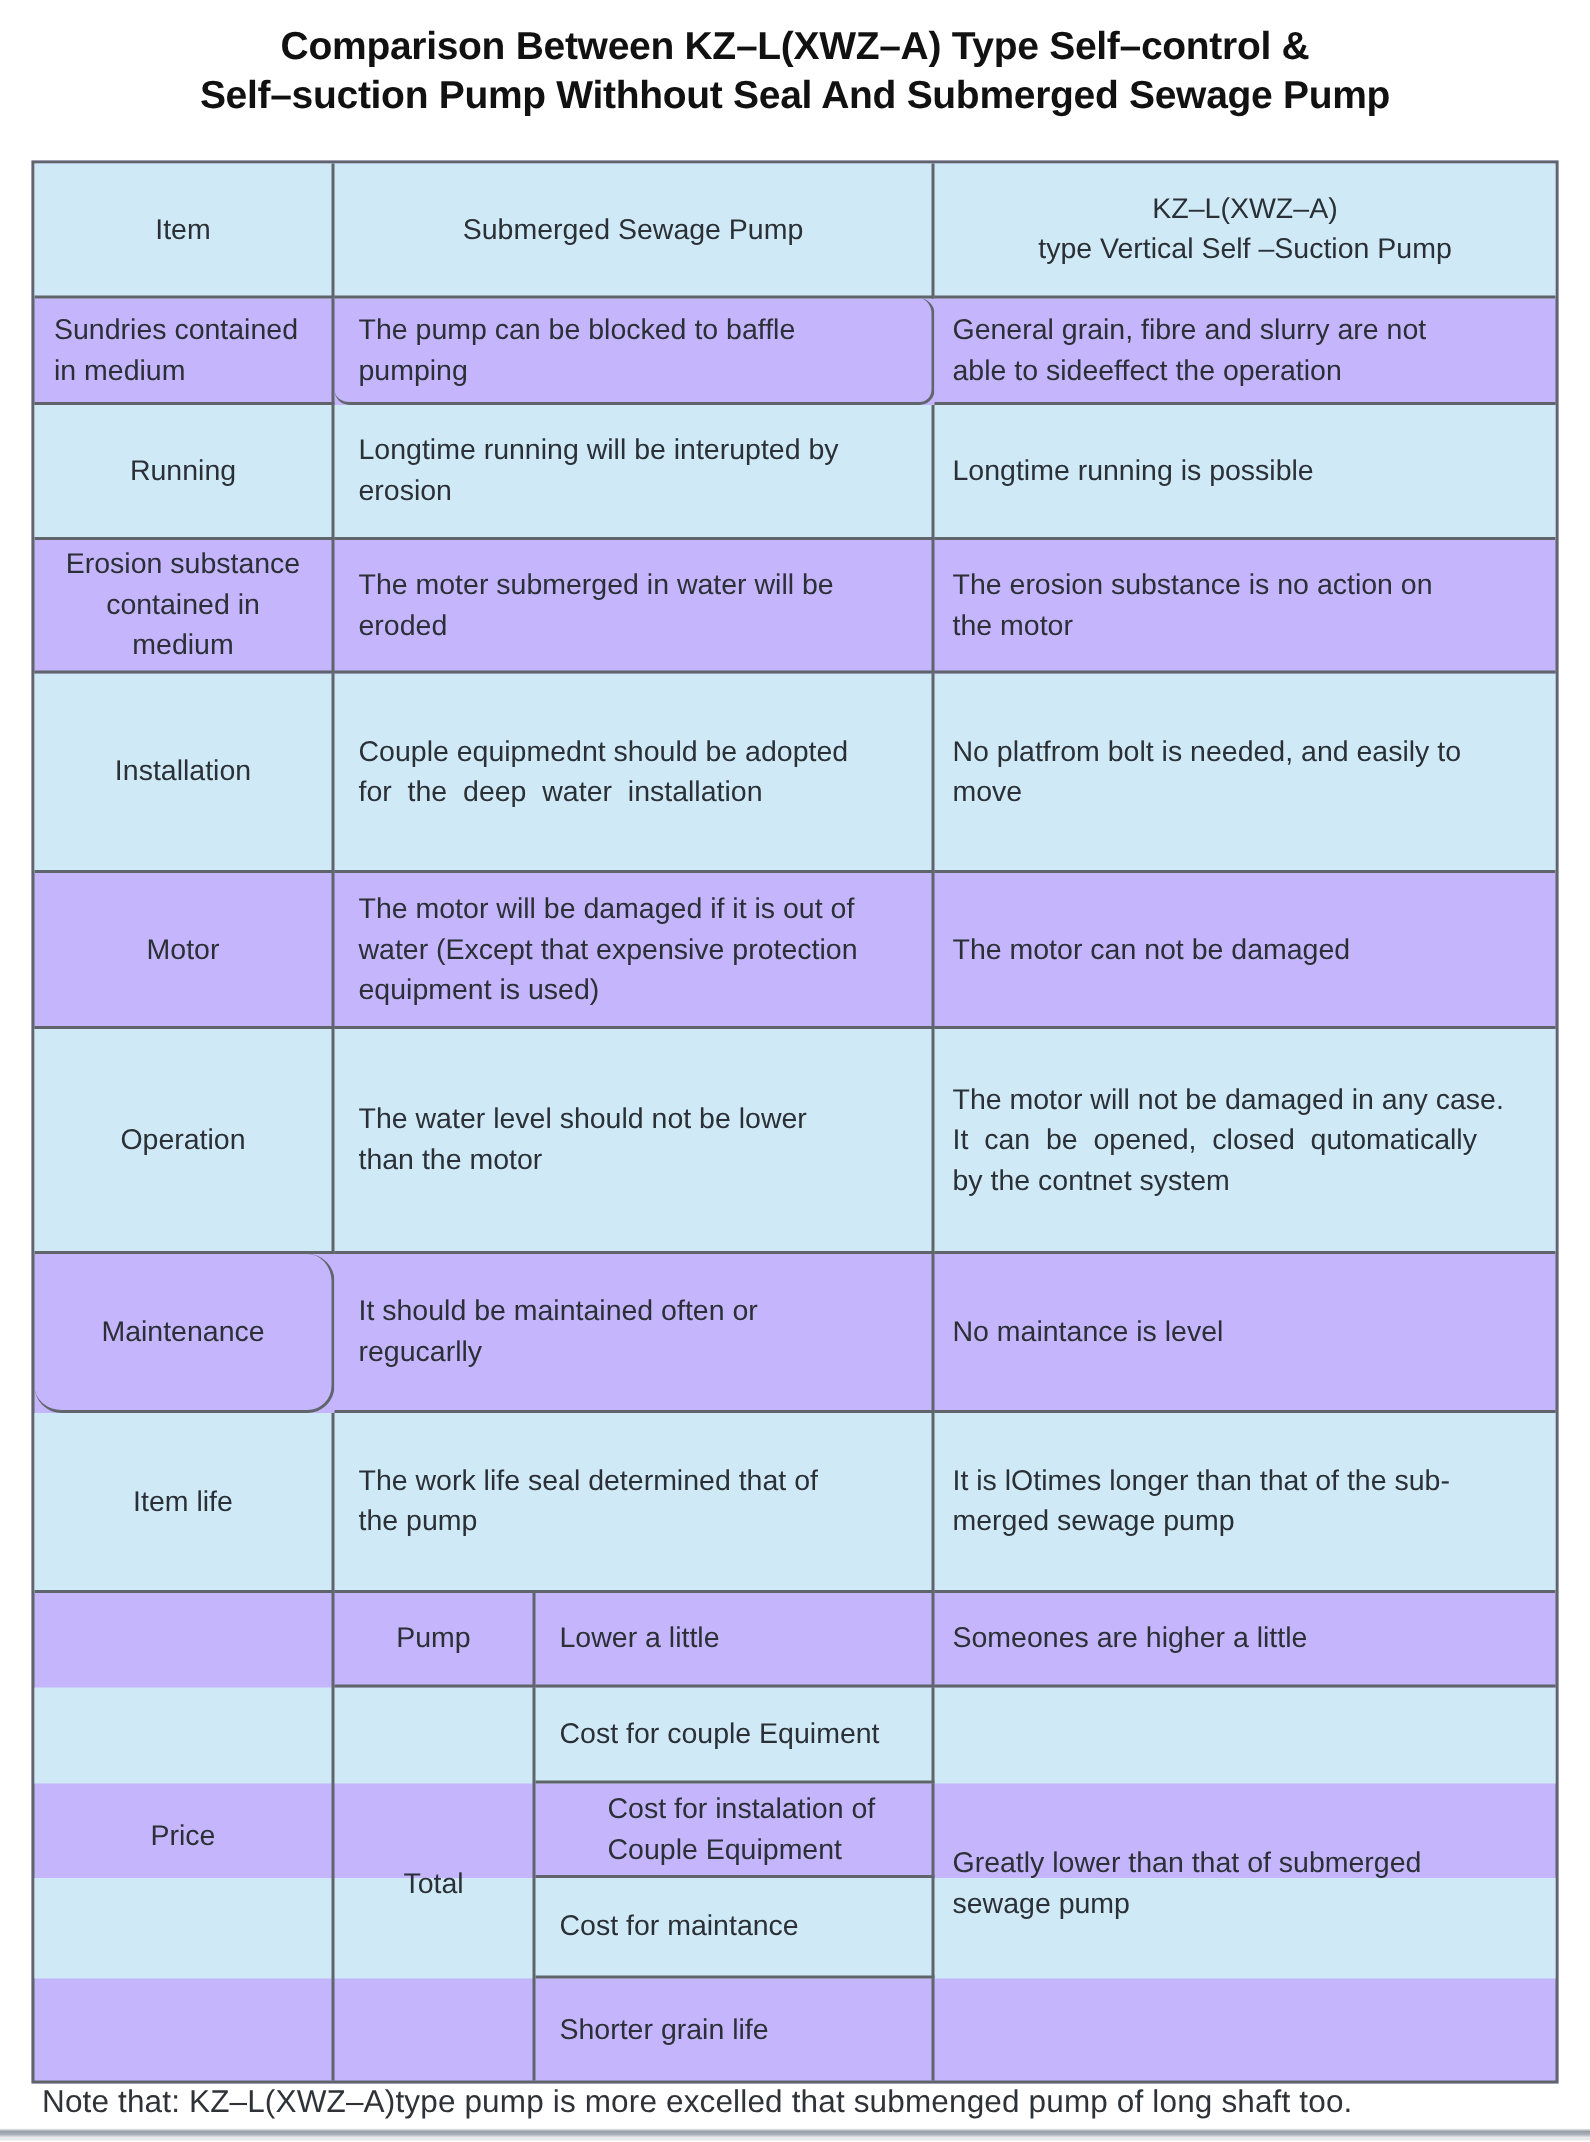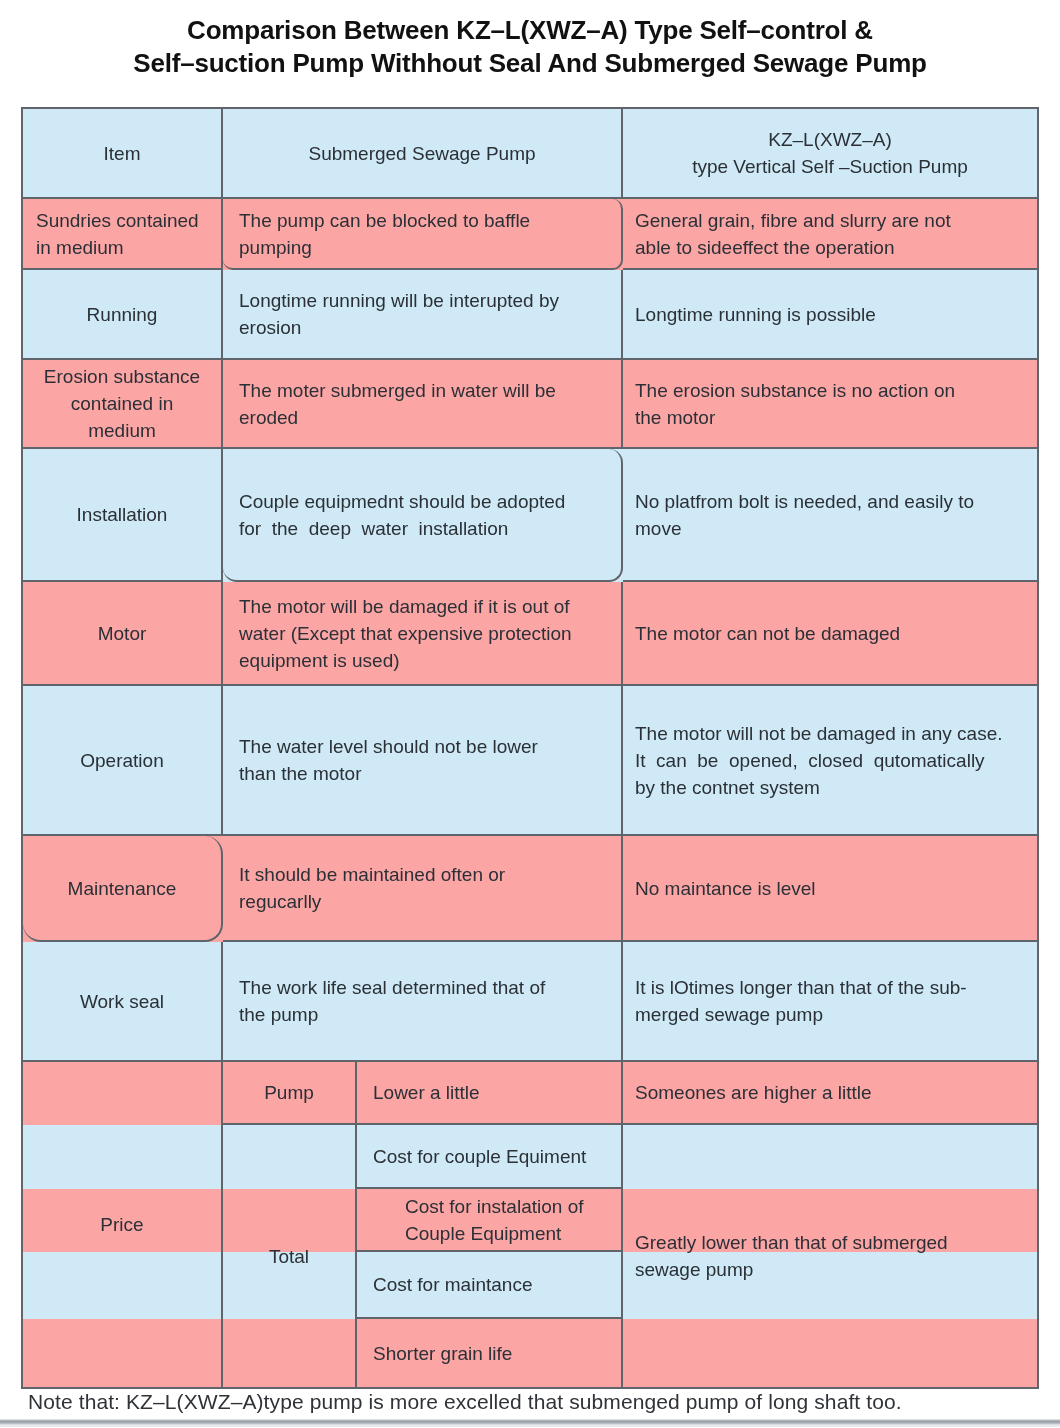--- a/index.html
+++ b/index.html
@@ -27,21 +27,21 @@
     letter-spacing: -0.2px;
   }
   .comparison-table {
     position: absolute;
     left: 21px; top: 107px;
     width: 1018px;
     border: 2px solid var(--border);
     display: grid;
     grid-template-columns: 200px 134px 266px 1fr;
     grid-template-rows: 90px 71px 90px 89px 133px 104px 150px 106px 120px 63px 64px 63px 67px 68px;
-    background: #fca5a5;
+    background: #c4b5fd;
   }
   .stripe {
     grid-column: 1 / -1;
     background: var(--stripe);
     z-index: 0;
   }
   .cell {
     position: relative;
     z-index: 1;
     display: flex;
@@ -114,21 +114,21 @@
 
   <div class="cell center" style="grid-area: 4 / 1 / 5 / 2;">Erosion substance
 contained in
 medium</div>
   <div class="cell" style="grid-area: 4 / 2 / 5 / 4;">The moter submerged in water will be
 eroded</div>
   <div class="cell col4 no-br" style="grid-area: 4 / 4 / 5 / 5;">The erosion substance is no action on
 the motor</div>
 
   <div class="cell center" style="grid-area: 5 / 1 / 6 / 2;">Installation</div>
-  <div class="cell" style="grid-area: 5 / 2 / 6 / 4; border-radius: 14px;">Couple equipmednt should be adopted
+  <div class="cell" style="grid-area: 5 / 2 / 6 / 4;">Couple equipmednt should be adopted
 for  the  deep  water  installation</div>
   <div class="cell col4 no-br" style="grid-area: 5 / 4 / 6 / 5;">No platfrom bolt is needed, and easily to
 move</div>
 
   <div class="cell center" style="grid-area: 6 / 1 / 7 / 2;">Motor</div>
   <div class="cell" style="grid-area: 6 / 2 / 7 / 4;">The motor will be damaged if it is out of
 water (Except that expensive protection
 equipment is used)</div>
   <div class="cell center" style="grid-area: 7 / 1 / 8 / 2;">Operation</div>
 
@@ -137,21 +137,21 @@
 than the motor</div>
   <div class="cell col4 no-br" style="grid-area: 7 / 4 / 8 / 5;">The motor will not be damaged in any case.
 It  can  be  opened,  closed  qutomatically
 by the contnet system</div>
 
   <div class="cell center" style="grid-area: 8 / 1 / 9 / 2; border-radius: 18px;">Maintenance</div>
   <div class="cell" style="grid-area: 8 / 2 / 9 / 4;">It should be maintained often or
 regucarlly</div>
   <div class="cell col4 no-br" style="grid-area: 8 / 4 / 9 / 5;">No maintance is level</div>
 
-  <div class="cell center" style="grid-area: 9 / 1 / 10 / 2;">Work seal</div>
+  <div class="cell center" style="grid-area: 9 / 1 / 10 / 2;">Item life</div>
   <div class="cell" style="grid-area: 9 / 2 / 10 / 4;">The work life seal determined that of
 the pump</div>
   <div class="cell col4 no-br" style="grid-area: 9 / 4 / 10 / 5;">It is lOtimes longer than that of the sub-
 merged sewage pump</div>
 
   <div class="cell center no-bb" style="grid-area: 10 / 1 / 15 / 2;">Price</div>
 
   <div class="cell center" style="grid-area: 10 / 2 / 11 / 3;">Pump</div>
   <div class="cell" style="grid-area: 10 / 3 / 11 / 4;">Lower a little</div>
   <div class="cell col4 no-br" style="grid-area: 10 / 4 / 11 / 5;">Someones are higher a little</div>

